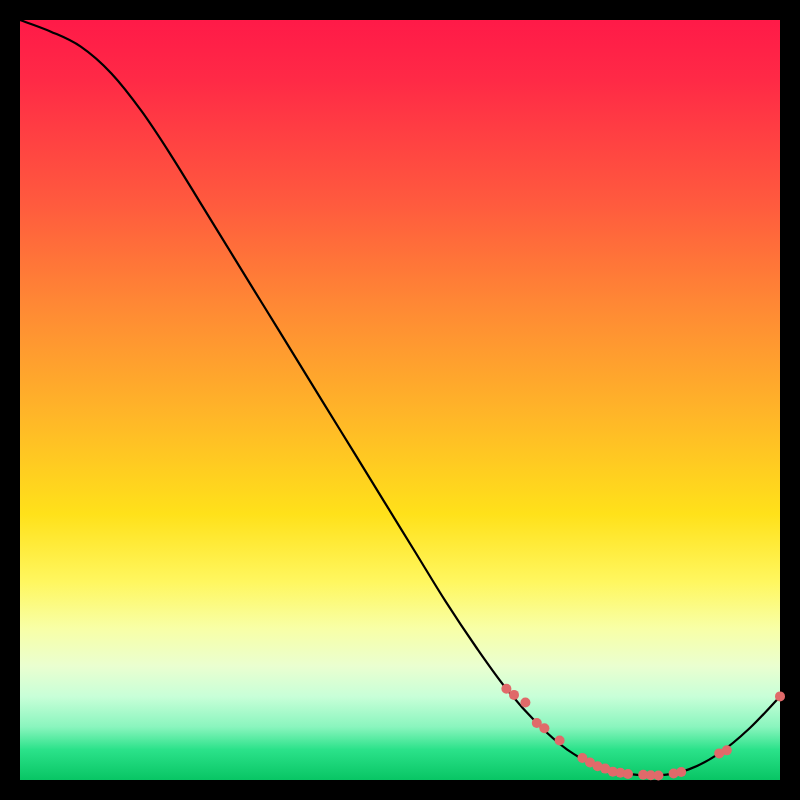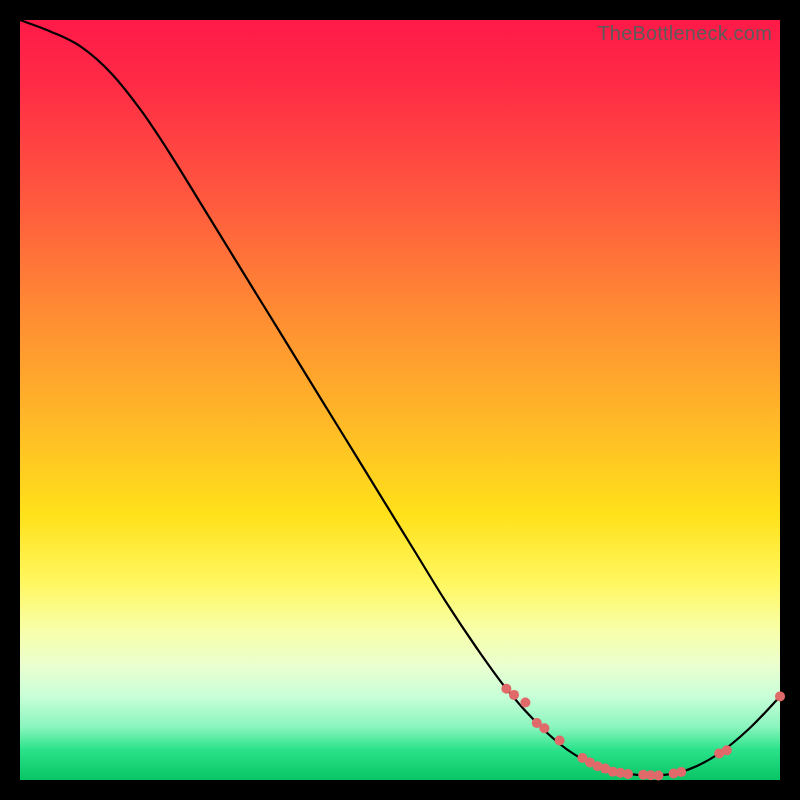--- a/index.html
+++ b/index.html
@@ -57,21 +57,20 @@
     width: 760px;
     height: 760px;
     overflow: visible;
   }
 </style>
 </head>
 <body>
 
 <div class="frame">
   <div class="plot">
-    <div class="watermark">TheBottleneck.com</div>
     <svg class="curve" viewBox="0 0 760 760" preserveAspectRatio="none">
       <path id="curve-path" fill="none" stroke="#000000" stroke-width="2.2" stroke-linecap="round" d="M 0.00 0.00 C 5.47 2.05, 19.46 6.61, 30.40 11.40 C 41.34 16.19, 49.86 19.08, 60.80 26.60 C 71.74 34.12, 80.26 41.57, 91.20 53.20 C 102.14 64.83, 110.66 76.15, 121.60 91.20 C 132.54 106.25, 141.06 119.70, 152.00 136.80 C 162.94 153.90, 171.46 168.42, 182.40 186.20 C 193.34 203.98, 201.86 217.82, 212.80 235.60 C 223.74 253.38, 232.26 267.22, 243.20 285.00 C 254.14 302.78, 262.66 316.62, 273.60 334.40 C 284.54 352.18, 293.06 366.02, 304.00 383.80 C 314.94 401.58, 323.46 415.42, 334.40 433.20 C 345.34 450.98, 353.86 464.82, 364.80 482.60 C 375.74 500.38, 384.26 514.22, 395.20 532.00 C 406.14 549.78, 414.66 564.30, 425.60 581.40 C 436.54 598.50, 445.06 611.27, 456.00 627.00 C 466.94 642.73, 475.46 655.12, 486.40 668.80 C 497.34 682.48, 505.86 692.06, 516.80 703.00 C 527.74 713.94, 536.26 721.80, 547.20 729.60 C 558.14 737.40, 566.66 741.94, 577.60 746.32 C 588.54 750.70, 597.06 752.28, 608.00 753.92 C 618.94 755.56, 627.46 756.26, 638.40 755.44 C 649.34 754.62, 657.86 753.33, 668.80 749.36 C 679.74 745.39, 688.26 740.79, 699.20 733.40 C 710.14 726.01, 718.66 718.58, 729.60 708.32 C 740.54 698.06, 754.53 682.15, 760.00 676.40"></path>
       <g id="markers">
           <circle cx="486.40" cy="668.80" r="5" fill="#e06a6a"></circle>
           <circle cx="494.00" cy="674.88" r="5" fill="#e06a6a"></circle>
           <circle cx="505.40" cy="682.48" r="5" fill="#e06a6a"></circle>
           <circle cx="516.80" cy="703.00" r="5" fill="#e06a6a"></circle>
           <circle cx="524.40" cy="708.32" r="5" fill="#e06a6a"></circle>
           <circle cx="539.60" cy="720.48" r="5" fill="#e06a6a"></circle>
           <circle cx="562.40" cy="737.96" r="5" fill="#e06a6a"></circle>

